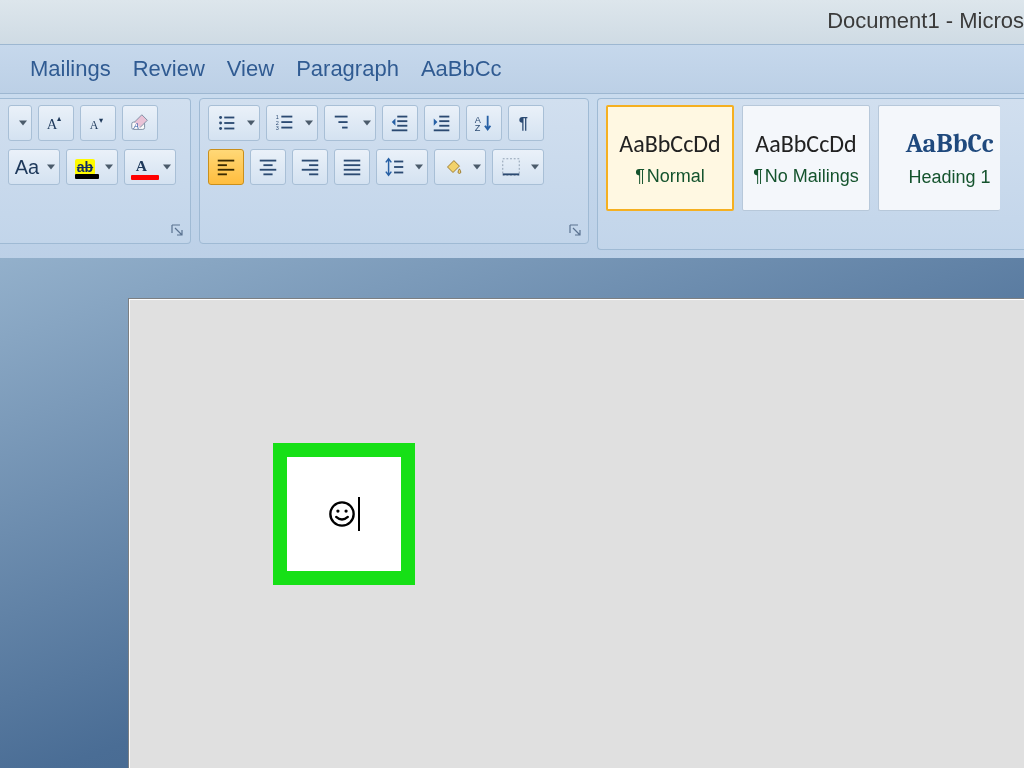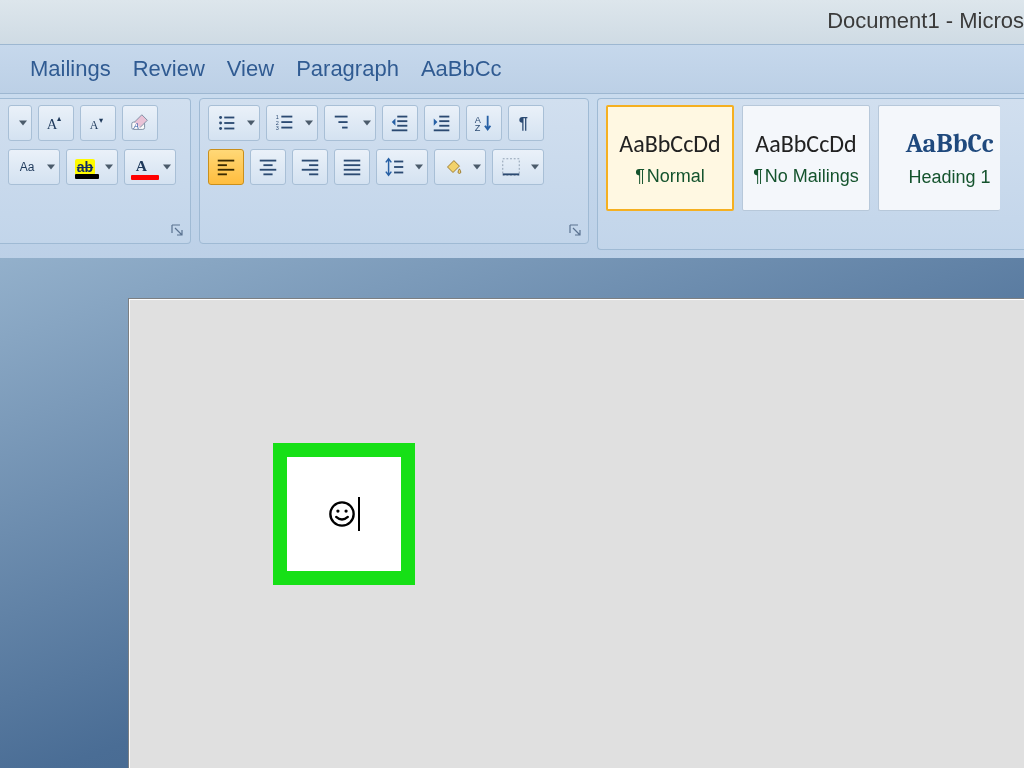--- a/index.html
+++ b/index.html
@@ -269,21 +269,21 @@
         <div class="btn">
           <svg viewBox="0 0 24 24">
             <rect x="3" y="11" width="14" height="8" rx="2" fill="#fafafa" stroke="#7a8aa0"></rect>
             <path d="M6 11 L14 3 L20 9 L12 17" fill="#e9c2d6" stroke="#7a8aa0"></path>
             <text x="5" y="18" font-size="9" font-style="italic" fill="#3057a5">A</text>
           </svg>
         </div>
       </div>
       <div class="btn-row">
         <div class="btn split">
-          <span style="font-size:12px;color:#1e395b;">Aa</span>
+          <span style="font-size:20px;color:#1e395b;">Aa</span>
           <span class="dd"></span>
         </div>
         <div class="btn split" style="position:relative;text-align:center;">
           <span style="font-size:14px;font-weight:bold;color:#112b66;text-decoration:line-through;background:#fffb00;padding:0 2px;border-radius:2px;">ab</span>
           <span class="font-bar" style="background:#000;bottom:5px;left:8px;width:24px;"></span>
           <span class="dd"></span>
         </div>
         <div class="btn split" style="position:relative;">
           <svg viewBox="0 0 24 24">
             <text x="4" y="16" font-size="17" font-family="serif" font-weight="bold" fill="#1e395b">A</text>

